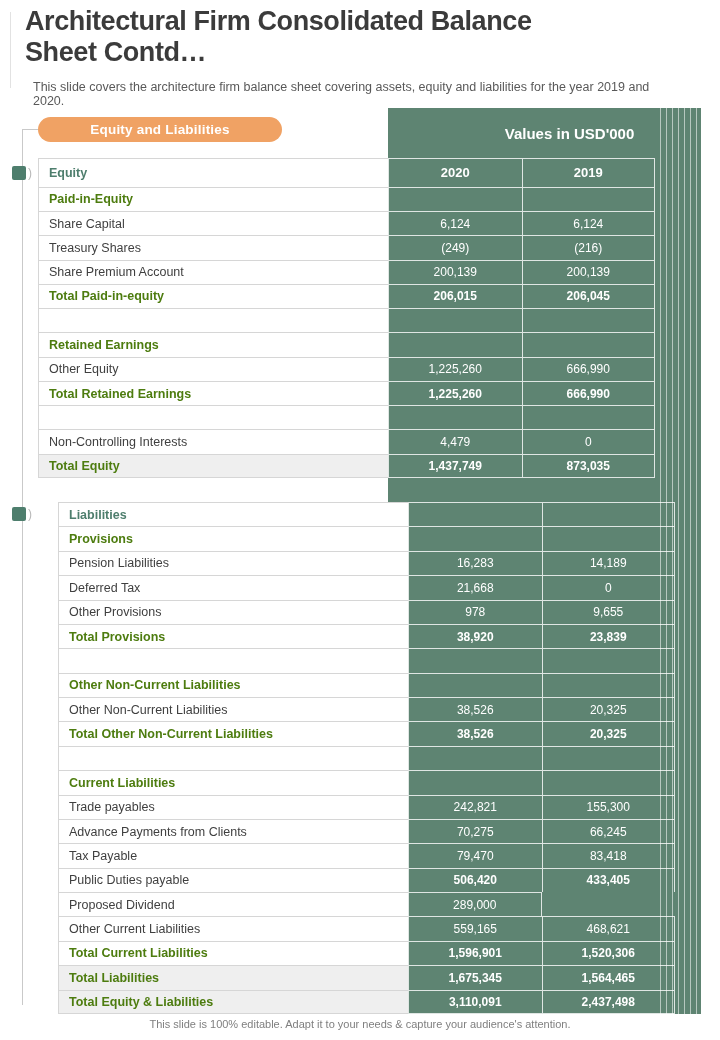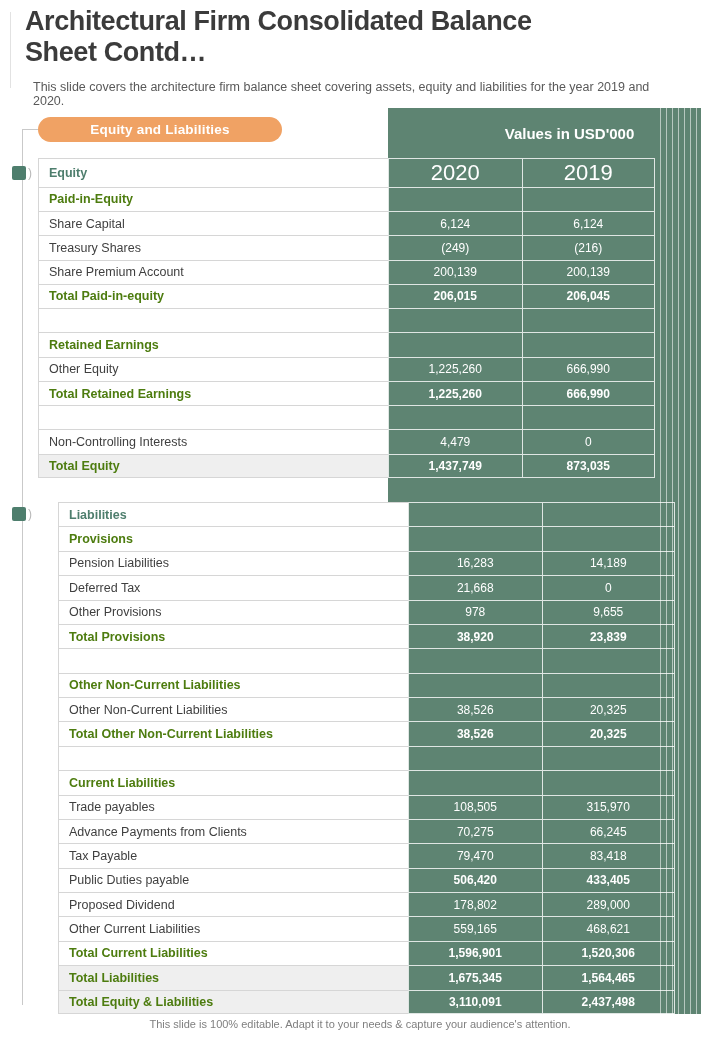--- a/index.html
+++ b/index.html
@@ -63,21 +63,21 @@
   .cell.val{
     width:133.5px;justify-content:center;
     border-left:1px solid rgba(255,255,255,0.8);border-top:1px solid rgba(255,255,255,0.8);
     font-size:12px;color:#ffffff;
   }
   .cell.val:last-child{border-right:1px solid rgba(255,255,255,0.8);}
   .row:last-child .cell.label{border-bottom:1px solid #d6d6d6;}
   .row:last-child .cell.val{border-bottom:1px solid rgba(255,255,255,0.8);}
   .row.section .label, .row.total .label{font-weight:700;color:#4d7c0f;}
   .row.sectiongreen .label, .row.colheader .label{font-weight:700;color:var(--green-text);}
-  .row.colheader .val{font-size:22px;font-weight:400;}
+  .row.colheader .val{font-size:13px;font-weight:700;}
   .row.total .val, .row.boldvals .val{font-weight:700;}
   .row.gray .label{background:var(--total-bg);}
   
   .slide-footer{
     position:absolute;left:0;top:1018px;width:720px;text-align:center;
     font-size:11px;color:#7f7f7f;
   }
 </style>
 </head>
 <body style="--green: #5E8472; --green-text: #4E7E6D; --orange: #F0A264; --total-bg: #EFEFEF;">
@@ -221,41 +221,40 @@
       <div class="cell val"></div>
       <div class="cell val"></div>
     </div>
     <div class="row section">
       <div class="cell label">Current Liabilities</div>
       <div class="cell val"></div>
       <div class="cell val"></div>
     </div>
     <div class="row item">
       <div class="cell label">Trade payables</div>
-      <div class="cell val">108,505</div>
-      <div class="cell val">315,970</div>
+      <div class="cell val">242,821</div>
+      <div class="cell val">155,300</div>
     </div>
     <div class="row item">
       <div class="cell label">Advance Payments from Clients</div>
       <div class="cell val">70,275</div>
       <div class="cell val">66,245</div>
     </div>
     <div class="row item">
       <div class="cell label">Tax Payable</div>
       <div class="cell val">79,470</div>
       <div class="cell val">83,418</div>
     </div>
     <div class="row item boldvals">
       <div class="cell label">Public Duties payable</div>
       <div class="cell val">506,420</div>
       <div class="cell val">433,405</div>
     </div>
     <div class="row item">
       <div class="cell label">Proposed Dividend</div>
-      <div class="cell val">178,802</div>
       <div class="cell val">289,000</div>
     </div>
     <div class="row item">
       <div class="cell label">Other Current Liabilities</div>
       <div class="cell val">559,165</div>
       <div class="cell val">468,621</div>
     </div>
     <div class="row total">
       <div class="cell label">Total Current Liabilities</div>
       <div class="cell val">1,596,901</div>

